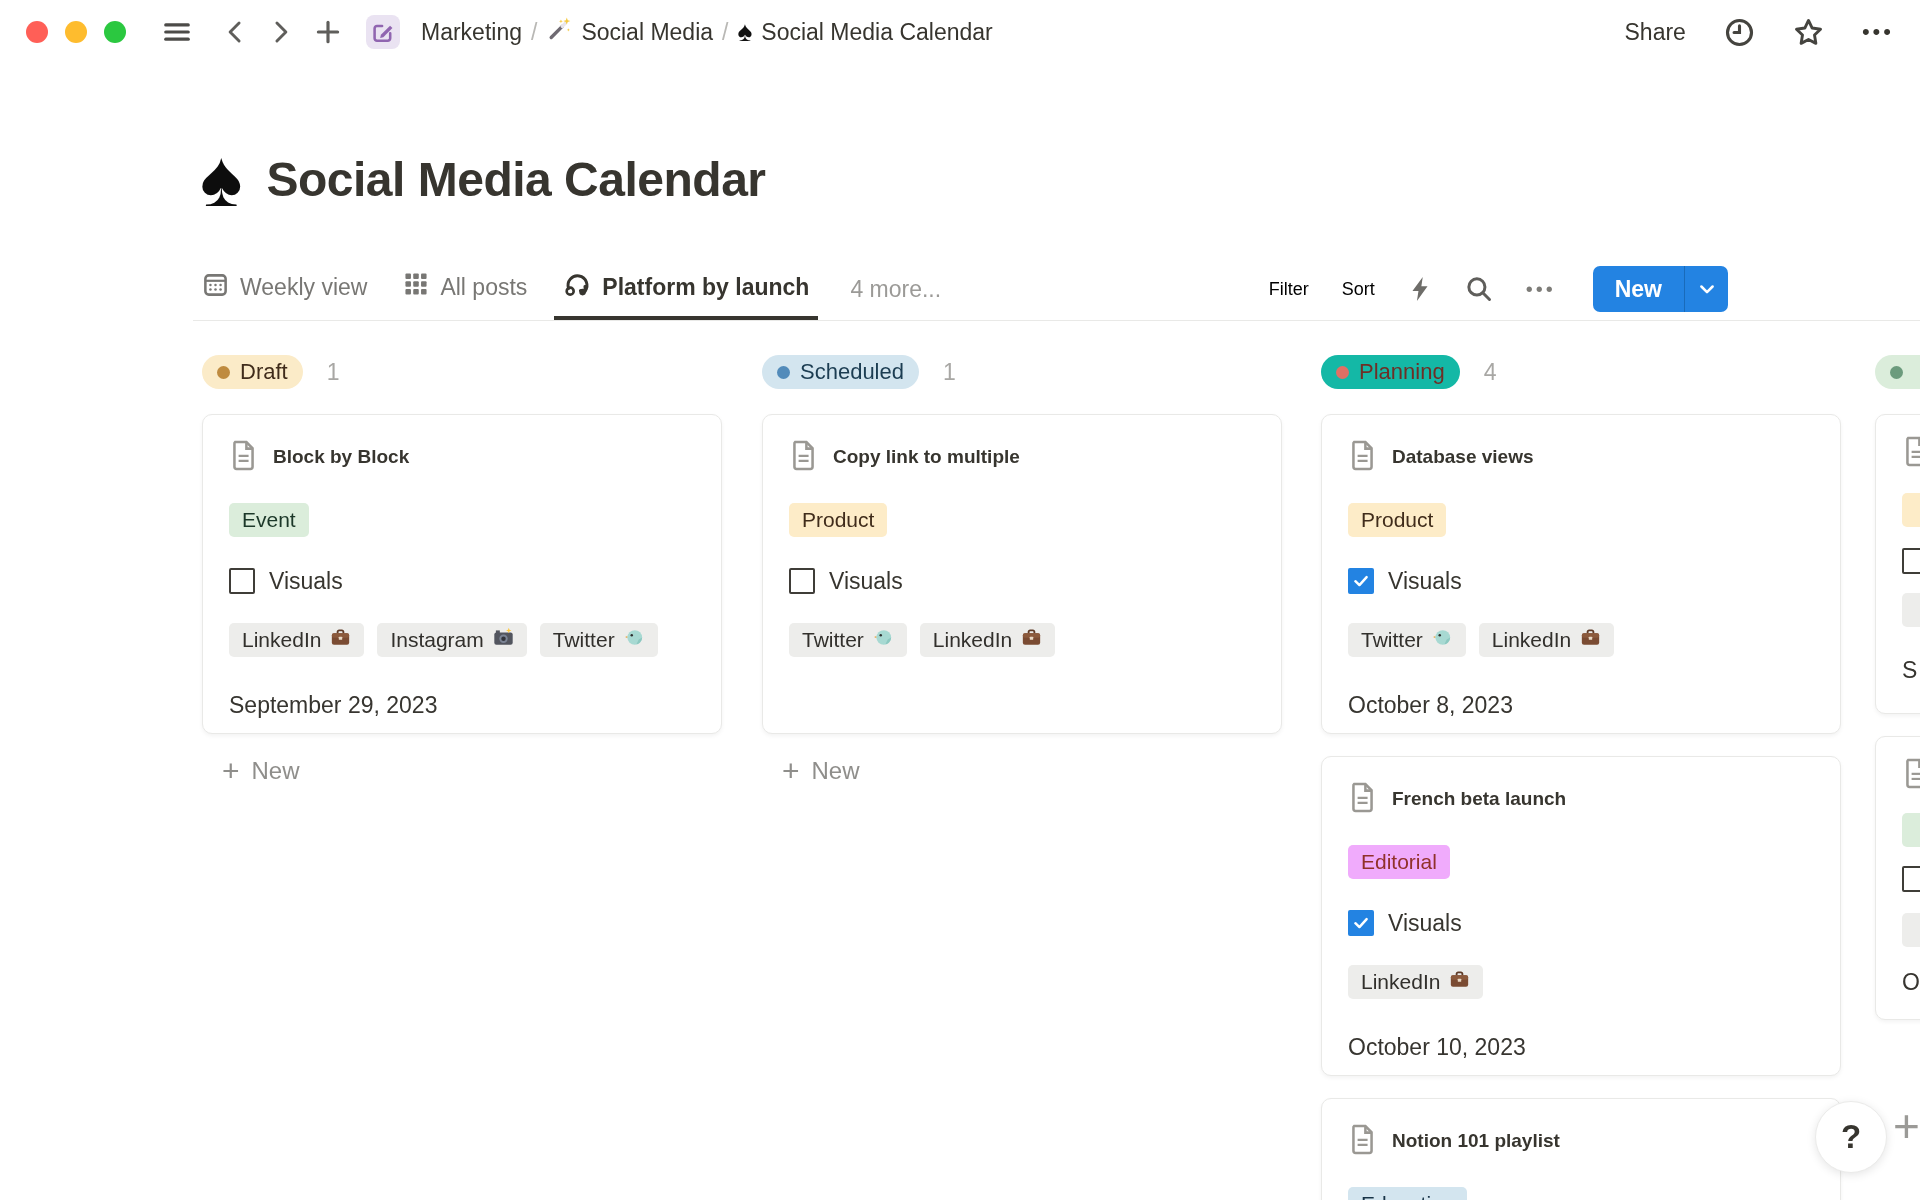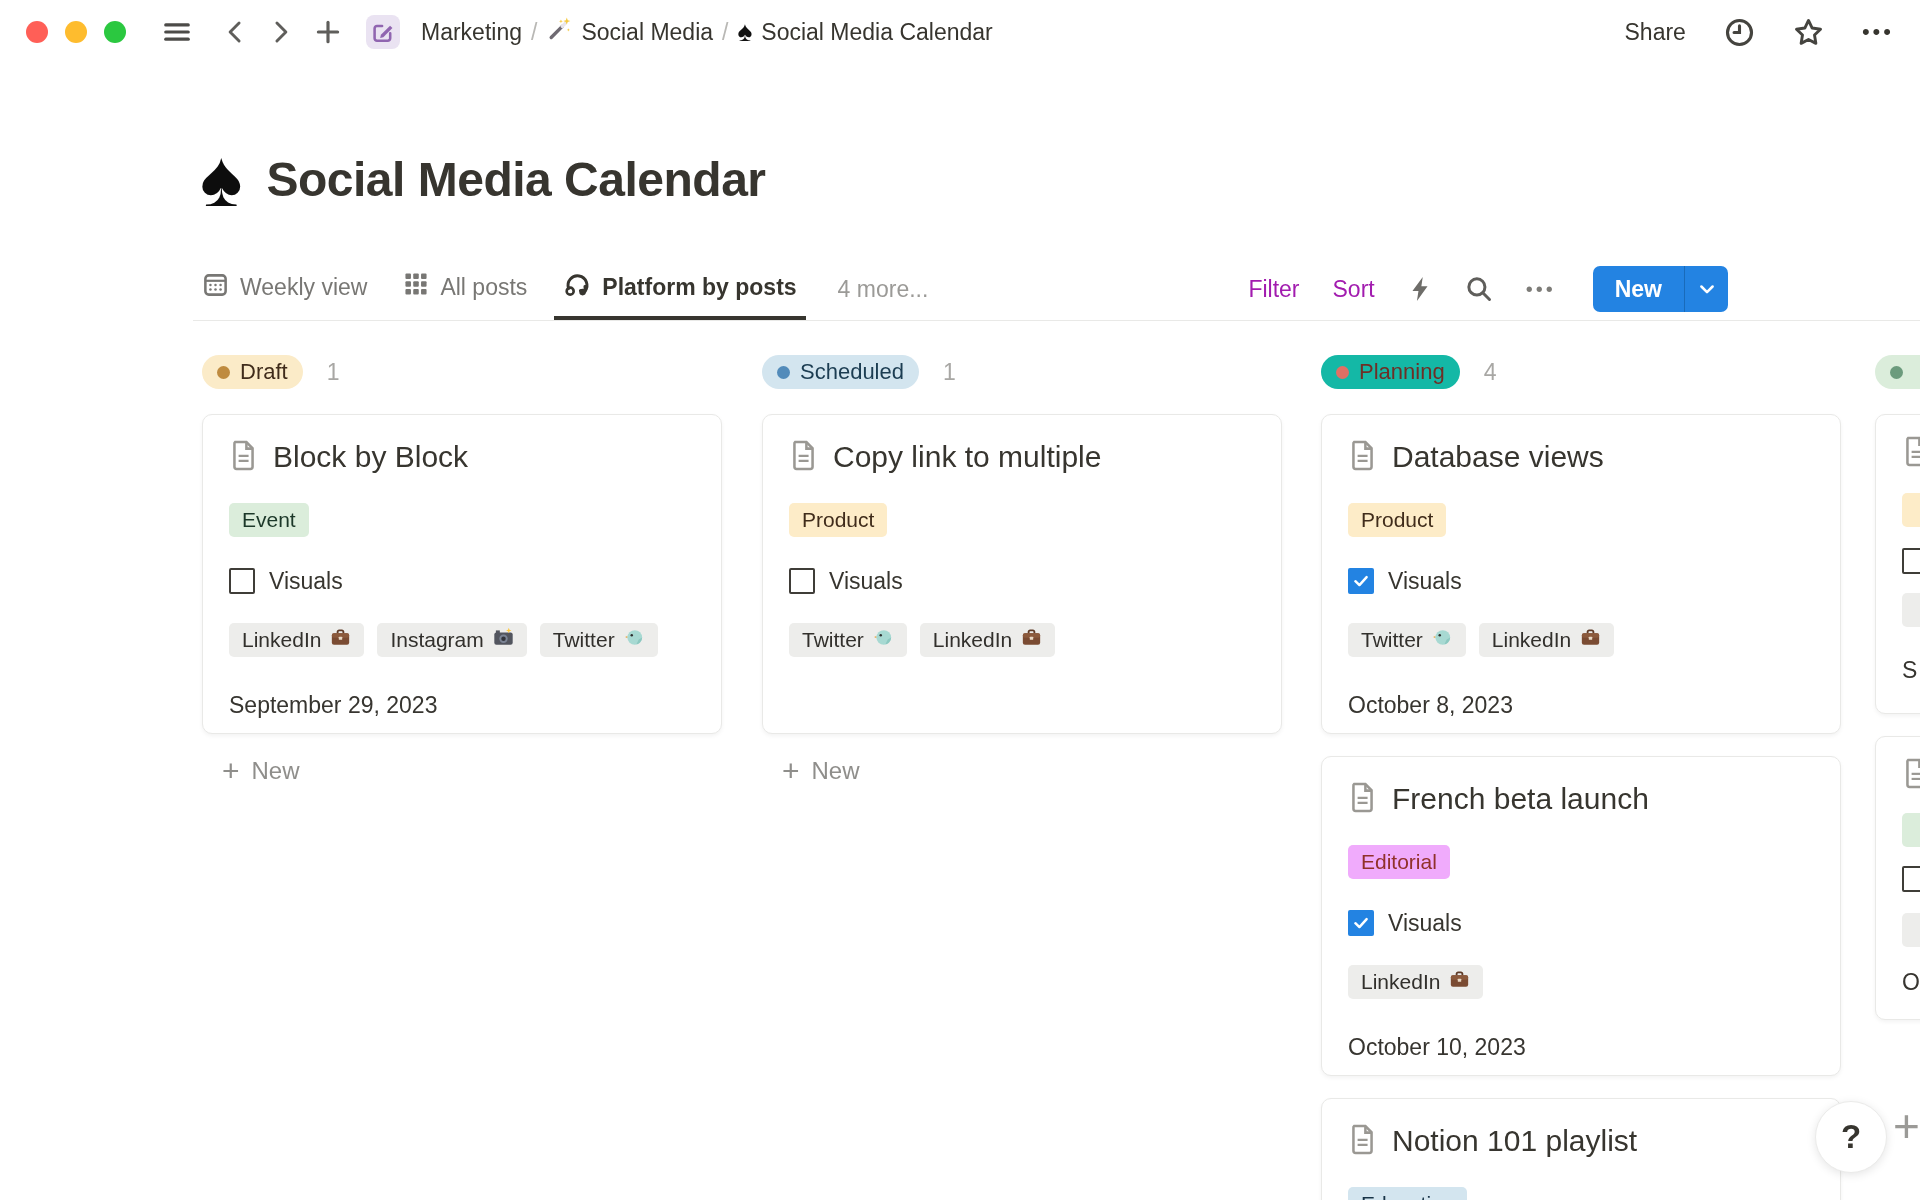--- a/index.html
+++ b/index.html
@@ -32,21 +32,21 @@
 
   
   .views-bar { position:absolute; left:193px; right:0; top:258px; height:63px;
     border-bottom:1px solid #E9E9E7; display:flex; align-items:center; }
   .tabs { display:flex; align-items:stretch; height:100%; }
   .tab { display:flex; align-items:center; gap:11px; padding:0 9px; margin-right:18px;
     font-size:23px; color:#787774; border-bottom:4px solid transparent; }
   .tab.active { color:#37352F; font-weight:600; border-bottom-color:#37352F; }
   .more-tabs { font-size:23px; color:#9B9A97; margin-left:14px; }
   .vb-right { margin-left:auto; margin-right:192px; display:flex; align-items:center; gap:33px; }
-  .vb-text { font-size:23px; color:#a21caf; }
+  .vb-text { font-size:18px; color:#000000; }
   .vb-dots { font-size:20px; letter-spacing:3px; color:#7D7C78; }
   .new-btn { display:flex; height:46px; border-radius:7px; overflow:hidden; background:#2383E2; margin-left:4px; }
   .new-btn-main { display:flex; align-items:center; padding:0 22px; color:#fff;
     font-size:23px; font-weight:600; }
   .new-btn-arrow { display:flex; align-items:center; justify-content:center; width:44px;
     border-left:1px solid rgba(9,62,112,0.35); }
 
   
   .board-col { position:absolute; top:355px; width:520px; }
   .col-0{ left:202px; } .col-1{ left:762px; } .col-2{ left:1321px; } .col-3{ left:1875px; }
@@ -57,21 +57,21 @@
   .pill-yellow{ background:#FBEBC8; color:#402C1B; } .pill-yellow .dot{ background:#BF8B3F; }
   .pill-blue{ background:#D3E5EF; color:#1C3D52; } .pill-blue .dot{ background:#528BBA; }
   .pill-red{ background:#14b8a6; color:#6E2F26; } .pill-red .dot{ background:#E16F64; }
   .pill-green{ background:#DBEDDB; color:#1C3829; } .pill-green .dot{ background:#6C9B7D; }
   .col-count { font-size:23px; color:#A8A7A4; margin-left:24px; }
 
   .card { background:#fff; border:1px solid #E9E9E7; border-radius:10px;
     box-shadow:0 2px 4px rgba(15,15,15,0.05); height:320px; padding:0 26px;
     margin-bottom:22px; overflow:hidden; }
   .card-title-row { display:flex; align-items:center; gap:15px; margin-top:24px; height:36px; }
-  .card-title { font-size:30px; font-weight:400; color:#37352F; white-space:nowrap; }
+  .card-title { font-size:19px; font-weight:700; color:#37352F; white-space:nowrap; }
   .category-row { margin-top:28px; height:34px; display:flex;text-align:right; }
   .tag { display:inline-flex; align-items:center; height:34px; padding:0 13px;
     border-radius:5px; font-size:21px; gap:9px; white-space:nowrap; }
   .tag-green{ background:#DBEDDB; color:#1C3829; }
   .tag-yellow{ background:#FDECC8; color:#402C1B; }
   .tag-red{ background:#f0abfc; color:#90312A; }
   .tag-blue{ background:#D3E5EF; color:#183347; }
   .tag-gray{ background:#EDEDEB; color:#32302C; }
   .check-row { margin-top:30px; display:flex; align-items:center; gap:14px; height:28px; }
   .checkbox { width:26px; height:26px; border:2.4px solid #3F3D38; background:#fff; border-radius:2px; }
@@ -232,21 +232,21 @@
     </span>
     <span class="tab active">
       <span>
         <svg width="28" height="28" viewBox="0 0 16 16">
             <path d="M3.2 10.5 a5.4 5.4 0 1 1 9.3 1.6" fill="none" stroke="#37352F" stroke-width="1.7" stroke-linecap="round"></path>
             <path d="M12.5 9.3 l.2 2.9 -2.8 -.4" fill="none" stroke="#37352F" stroke-width="1.6" stroke-linecap="round" stroke-linejoin="round"></path>
             <circle cx="4.1" cy="12.1" r="2" fill="none" stroke="#37352F" stroke-width="1.5"></circle>
             <circle cx="11.2" cy="12.6" r="1.9" fill="#37352F"></circle>
           </svg>
       </span>
-      <span>Platform by posts</span>
+      <span>Platform by launch</span>
     </span>
   </div>
   <span class="more-tabs">4 more...</span>
   <div class="vb-right">
     <span class="vb-text">Filter</span>
     <span class="vb-text">Sort</span>
     <span class="tb-icon">
       <svg width="24" height="28" viewBox="0 0 14 16">
           <path d="M8.6 1 L2.6 9.2 h3.5 L5.2 15 l6.2-8.6 H7.8z" fill="#6E6D69"></path>
         </svg>

